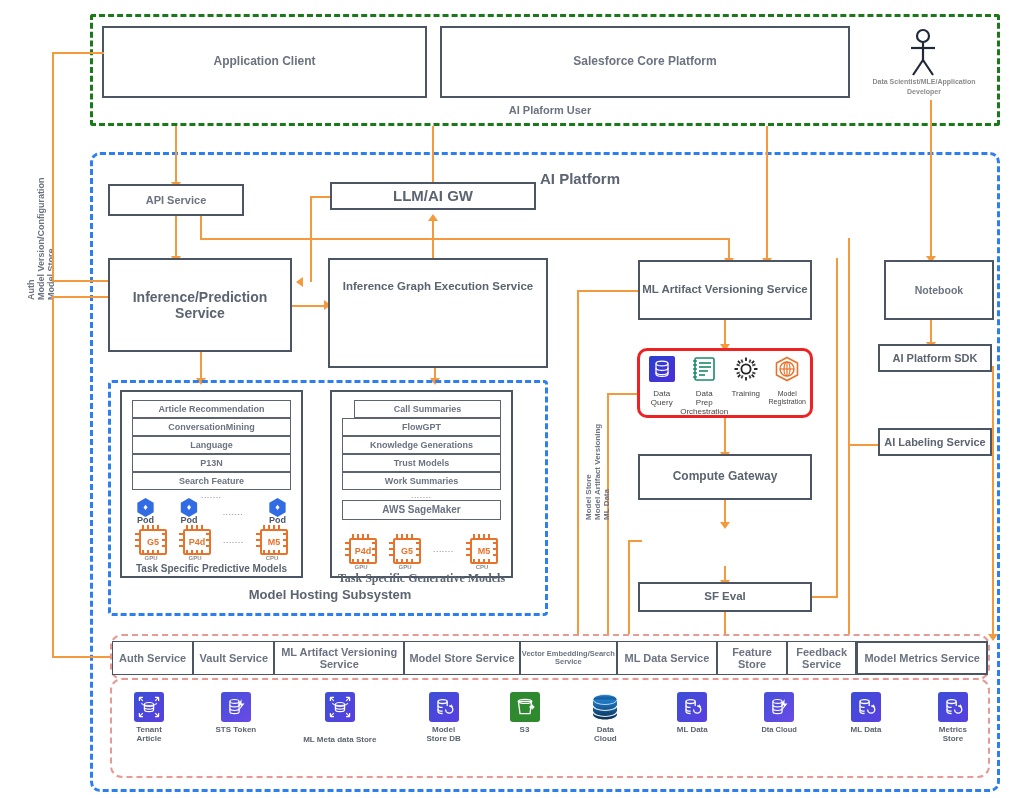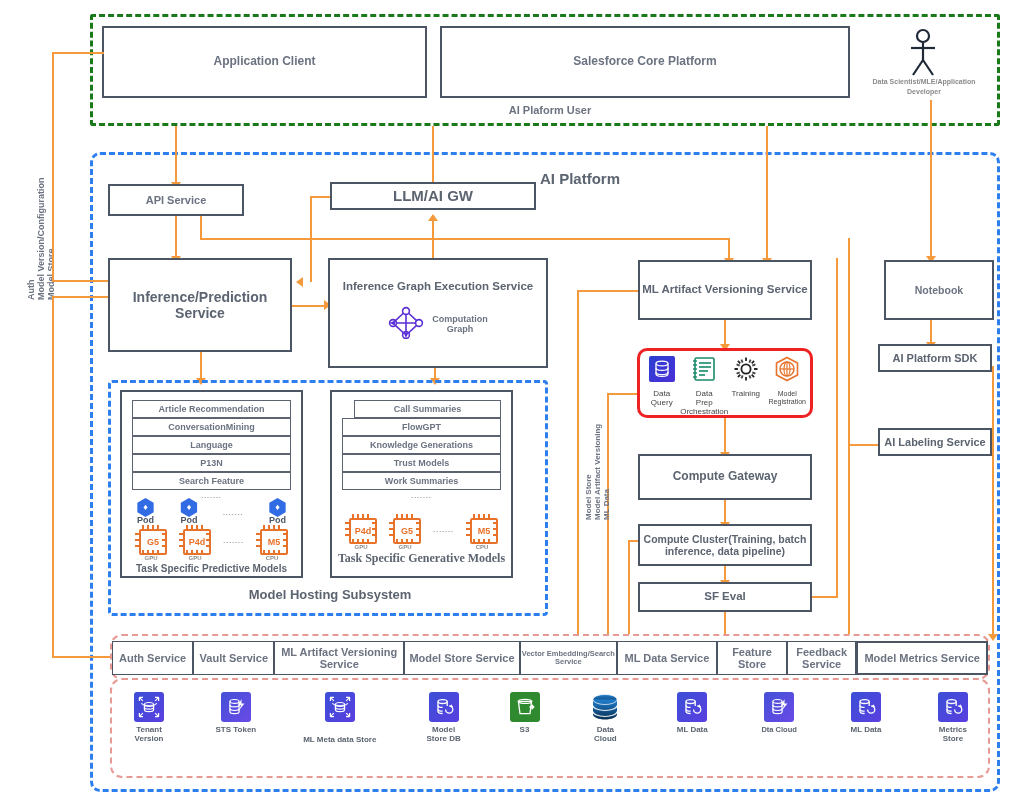--- a/index.html
+++ b/index.html
@@ -200,39 +200,20 @@
   <div class="abs node" style="left:108px;top:184px;width:136px;height:32px;font-size:11px;">API Service</div>
   <div class="abs node" style="left:330px;top:182px;width:206px;height:28px;font-size:15px;color:#5b6470;">LLM/AI GW</div>
 
   <div class="abs node" style="left:108px;top:258px;width:184px;height:94px;font-size:14px;flex-direction:column;color:#5b6470;">
     <div>Inference/Prediction</div>
     <div>Service</div>
   </div>
 
   <div class="abs node" style="left:328px;top:258px;width:220px;height:110px;flex-direction:column;justify-content:flex-start;padding-top:20px;">
     <div style="font-size:11.5px;color:#5b6470;">Inference Graph Execution Service</div>
-    <div style="display:flex;align-items:center;gap:8px;margin-top:12px;">
-      <span>
-        <svg width="36" height="34" viewBox="0 0 36 34">
-          <g stroke="#5b2fd6" stroke-width="1.6" fill="none">
-            <circle cx="18" cy="6" r="3.4"></circle>
-            <circle cx="5" cy="18" r="3.4"></circle>
-            <circle cx="31" cy="18" r="3.4"></circle>
-            <circle cx="18" cy="30" r="3.4"></circle>
-            <path d="M18 9.4 L18 26.6 M8.2 18 L27.6 18 M7.4 15.6 L15.6 8 M28.6 15.6 L20.4 8 M7.4 20.4 L15.6 28 M28.6 20.4 L20.4 28"></path>
-          </g>
-          <polygon points="18,33 15.5,27.5 20.5,27.5" fill="#5b2fd6"></polygon>
-          <polygon points="1.6,18 7,15.5 7,20.5" fill="#5b2fd6"></polygon>
-        </svg>
-      </span>
-      <span style="font-size:9px;color:#6b7280;font-weight:bold;line-height:1.2;text-align:center;">
-        <span>Computation</span><br>
-        <span>Graph</span>
-      </span>
-    </div>
   </div>
 
   <div class="abs node" style="left:638px;top:260px;width:174px;height:60px;font-size:11.5px;color:#5b6470;">ML Artifact Versioning Service</div>
 
   <div class="abs frame-red" style="left:637px;top:348px;width:176px;height:70px;"></div>
   <div class="abs" style="left:641px;top:354px;width:168px;height:60px;display:flex;justify-content:space-around;align-items:flex-start;padding-top:2px;">
 
     <div class="icon-cell" style="width:40px;">
       <span>
         <svg width="26" height="26" viewBox="0 0 26 26">
@@ -312,24 +293,20 @@
       </span>
       <span class="icon-cap" style="font-size:7px;font-weight:normal;color:#444;">
         <span>Model</span><br>
         <span>Registration</span>
       </span>
     </div>
   </div>
 
   <div class="abs node" style="left:638px;top:454px;width:174px;height:46px;font-size:12px;color:#5b6470;">Compute Gateway</div>
 
-  <div class="abs node" style="left:638px;top:524px;width:174px;height:42px;font-size:10.5px;flex-direction:column;color:#5b6470;">
-    <div>Compute Cluster(Training, batch</div>
-    <div>inference, data pipeline)</div>
-  </div>
 
   <div class="abs node" style="left:638px;top:582px;width:174px;height:30px;font-size:11.5px;color:#5b6470;">SF Eval</div>
 
   <div class="abs node" style="left:884px;top:260px;width:110px;height:60px;font-size:10.5px;">Notebook</div>
   <div class="abs node" style="left:878px;top:344px;width:114px;height:28px;font-size:11px;color:#5b6470;">AI Platform SDK</div>
   <div class="abs node" style="left:878px;top:428px;width:114px;height:28px;font-size:11px;color:#5b6470;">AI Labeling Service</div>
 
   <div class="abs frame-blue-sub" style="left:108px;top:380px;width:440px;height:236px;"></div>
   <div class="abs lbl" style="left:200px;top:588px;width:260px;font-size:13px;color:#5b6470;">Model Hosting Subsystem</div>
 
@@ -433,20 +410,23 @@
 
   <div class="abs node" style="left:330px;top:390px;width:183px;height:188px;display:block;">
     <div style="padding:8px 10px 0 10px;">
       <div class="stackitem" style="height:16px;margin-left:12px;">Call Summaries</div>
       <div class="stackitem" style="height:16px;">FlowGPT</div>
       <div class="stackitem" style="height:16px;">Knowledge Generations</div>
       <div class="stackitem" style="height:16px;">Trust Models</div>
       <div class="stackitem" style="height:16px;">Work Summaries</div>
     </div>
     <div class="dots" style="text-align:center;margin-top:2px;">.......</div>
+    <div style="padding:0 10px;">
+      <div class="stackitem" style="height:18px;font-size:10px;border-width:1.4px;">AWS SageMaker</div>
+    </div>
 
     <div style="display:flex;align-items:flex-start;justify-content:space-between;padding:0 13px;margin-top:14px;">
       <div style="display:flex;flex-direction:column;align-items:center;">
         <div class="chip">
           <div class="body">P4d</div>
           <div class="pin" style="left:7px;top:0;width:2px;height:5px;"></div>
           <div class="pin" style="left:12px;top:0;width:2px;height:5px;"></div>
           <div class="pin" style="left:17px;top:0;width:2px;height:5px;"></div>
           <div class="pin" style="left:22px;top:0;width:2px;height:5px;"></div>
           <div class="pin" style="left:7px;top:25px;width:2px;height:5px;"></div>
@@ -533,21 +513,21 @@
             <path d="M6.4 11.3 c0 1 2.1 1.9 4.6 1.9 s4.6-.9 4.6-1.9"></path>
             <path d="M3.4 7 c1.4 3.4 14 3.4 15.4 0" opacity=".8"></path>
             <path d="M1.4 1.4 h3.6 M1.4 1.4 v3.6 M20.6 1.4 h-3.6 M20.6 1.4 v3.6
                      M1.4 20.6 h3.6 M1.4 20.6 v-3.6 M20.6 20.6 h-3.6 M20.6 20.6 v-3.6"></path>
             <path d="M1.4 1.4 l3.4 3.4 M20.6 1.4 l-3.4 3.4 M1.4 20.6 l3.4-3.4 M20.6 20.6 l-3.4-3.4"></path>
           </g>
         </svg>
       </div>
       <div class="icon-cap">
         <span>Tenant</span><br>
-        <span>Version</span>
+        <span>Article</span>
       </div>
     </div>
 
     <div class="icon-cell" style="width:62px;">
       <div class="sico blue2">
         <svg width="22" height="22" viewBox="0 0 22 22">
           <g fill="none" stroke="#fff" stroke-width="1.2">
             <ellipse cx="9.5" cy="5.4" rx="4.6" ry="1.9"></ellipse>
             <path d="M4.9 5.4 v10.4 c0 1 2.1 1.9 4.6 1.9 s4.6-.9 4.6-1.9 V5.4"></path>
             <path d="M4.9 9 c0 1 2.1 1.9 4.6 1.9 s4.6-.9 4.6-1.9"></path>

